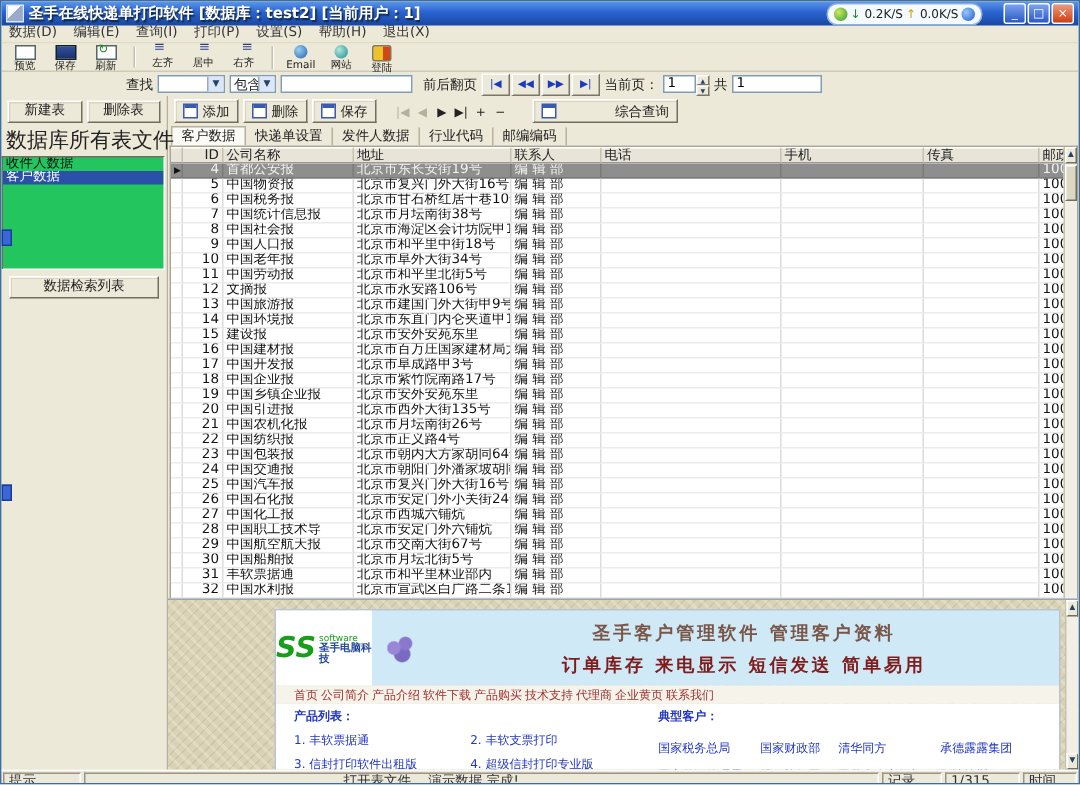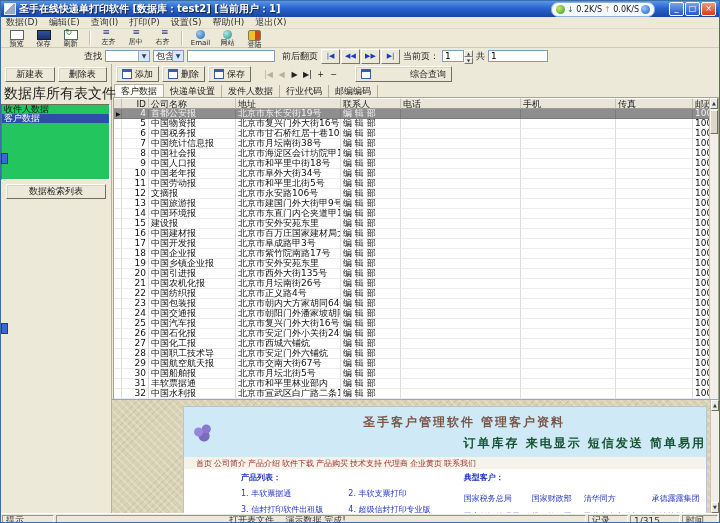--- a/index.html
+++ b/index.html
@@ -93,24 +93,24 @@
   .ad{position:absolute;left:72px;top:7px;width:522px;box-shadow:0 0 0 1px #b8c4d2;}
   .ad-top{height:50px;background:#cfe9f7;display:flex;}
   .ad-logo{width:64px;background:#fff;display:flex;align-items:center;justify-content:center;gap:2px;flex:none;}
   .ss{color:#17a017;font-weight:bold;font-size:19px;font-style:italic;line-height:18px;}
   .logo-sub{display:flex;flex-direction:column;line-height:7px;}
   .sw{font-size:6px;color:#17a017;}
   .cp{font-size:7px;color:#23489a;font-weight:bold;}
   .flower{width:22px;height:20px;margin:16px 8px 0;flex:none;background:radial-gradient(circle at 30% 45%,#9a86d8 4px,transparent 5px),radial-gradient(circle at 65% 30%,#8a78cc 4px,transparent 5px),radial-gradient(circle at 55% 65%,#7a6ac0 5px,transparent 6px);}
   .ad-headlines{flex:1;text-align:center;padding-top:7px;}
   .hl1{font-size:12px;font-weight:bold;color:#7a5648;letter-spacing:2px;white-space:nowrap;}
-  .hl2{font-size:12px;font-weight:bold;color:#14532d;letter-spacing:2px;margin-top:4px;white-space:nowrap;text-align:right;}
+  .hl2{font-size:12px;font-weight:bold;color:#7f1d1d;letter-spacing:2px;margin-top:4px;white-space:nowrap;}
   .ad-nav{height:12px;background:#f6f4ea;display:flex;gap:2px;align-items:center;padding-left:12px;font-size:8px;color:#a03030;}
   .ad-link{white-space:nowrap;}
-  .ad-body{background:#fff;height:48px;display:flex;font-size:8px;color:#2236c0;padding-top:3px;box-sizing:border-box;padding-left:45px;}
+  .ad-body{background:#fff;height:48px;display:flex;font-size:8px;color:#2236c0;padding-top:3px;box-sizing:border-box;}
   .prod{width:45%;padding-left:12px;flex:none;}
   .sec-title{font-weight:bold;}
   .prod-grid{display:grid;grid-template-columns:1fr 1fr;gap:5px 0;margin-top:5px;}
   .cust{flex:1;padding-left:8px;}
   .cust-grid{display:grid;grid-template-columns:repeat(4,auto);gap:7px 12px;margin-top:10px;justify-content:start;}
   .prod-item,.cust-item{white-space:nowrap;}
   
   .statusbar{height:14px;display:flex;background:#ece9d8;border-top:1px solid #fff;box-sizing:border-box;font-size:9px;color:#333;}
   .sp{border:1px solid;border-color:#9a9488 #fff #fff #9a9488;margin:1px;padding:0 3px;display:flex;align-items:center;white-space:nowrap;overflow:hidden;box-sizing:border-box;}
   .sp-hint{width:52px;flex:none;}
@@ -649,20 +649,27 @@
           </div>
         <div class="vscroll">
           <div class="sbtn">▲</div>
           <div class="sthumb"></div>
         </div>
       </div>
 
       <div class="banner">
         <div class="ad">
           <div class="ad-top">
+            <div class="ad-logo">
+              <span class="ss">SS</span>
+              <span class="logo-sub">
+                <span class="sw">software</span>
+                <span class="cp">圣手电脑科技</span>
+              </span>
+            </div>
             <span class="flower"></span>
             <div class="ad-headlines">
               <div class="hl1">圣手客户管理软件  管理客户资料</div>
               <div class="hl2">订单库存  来电显示  短信发送  简单易用</div>
             </div>
           </div>
           <div class="ad-nav">
 
           <span class="ad-link">首页</span>
               <span class="ad-link">公司简介</span>

